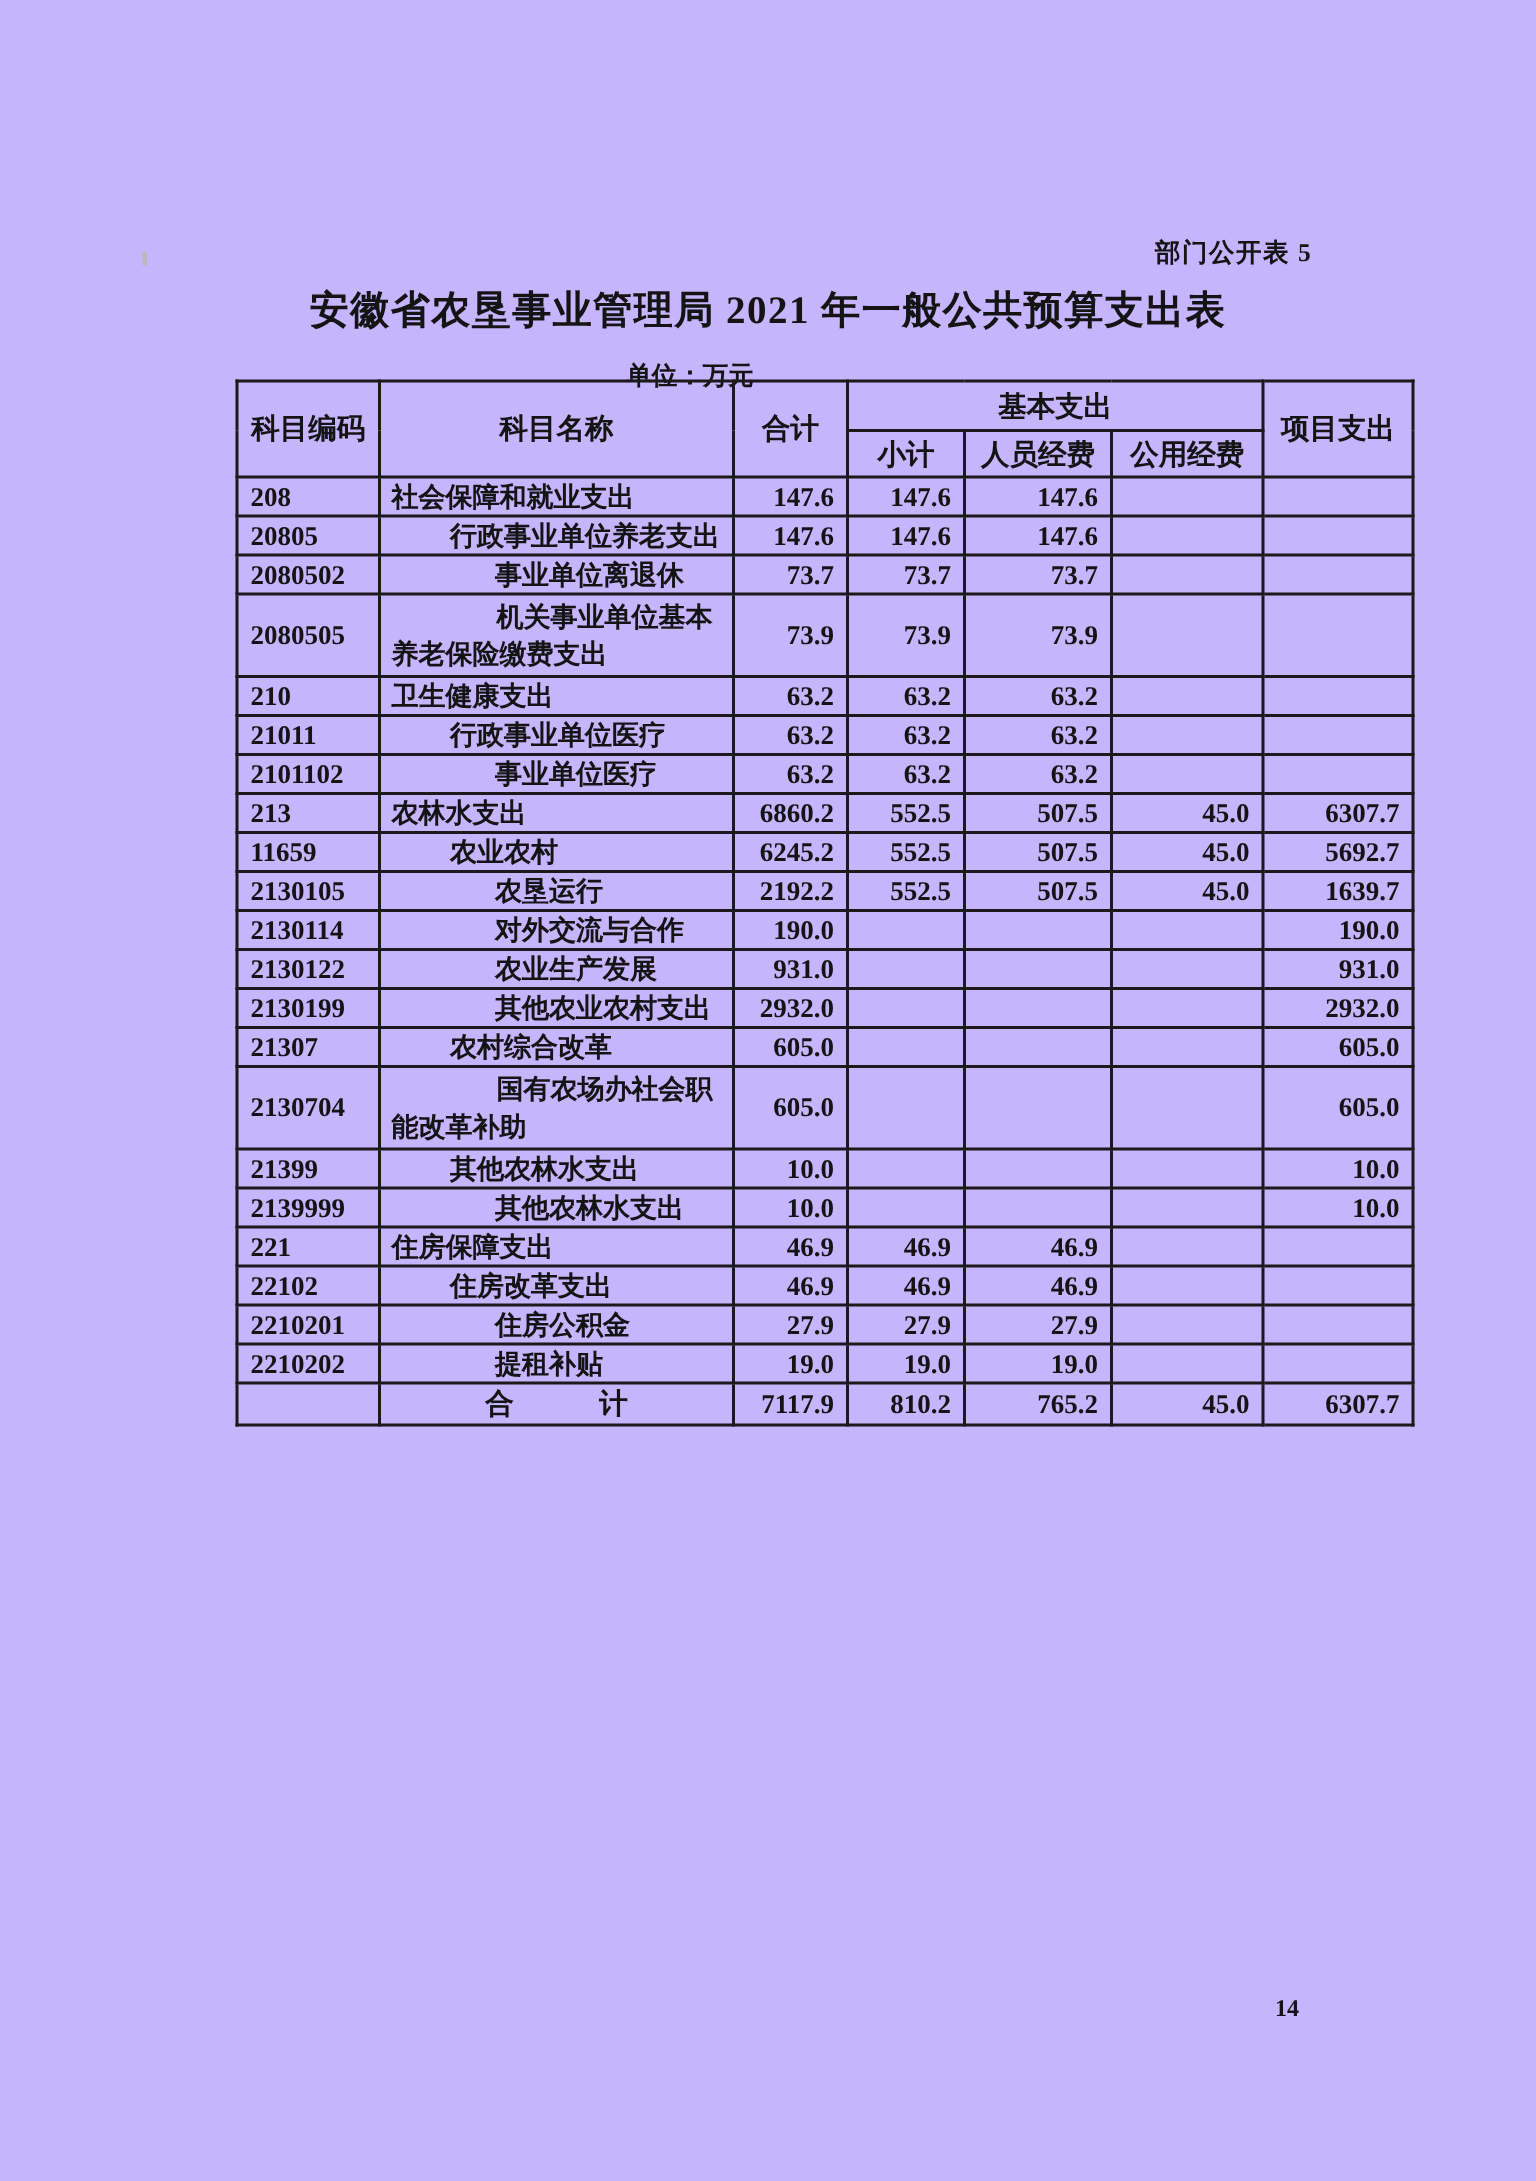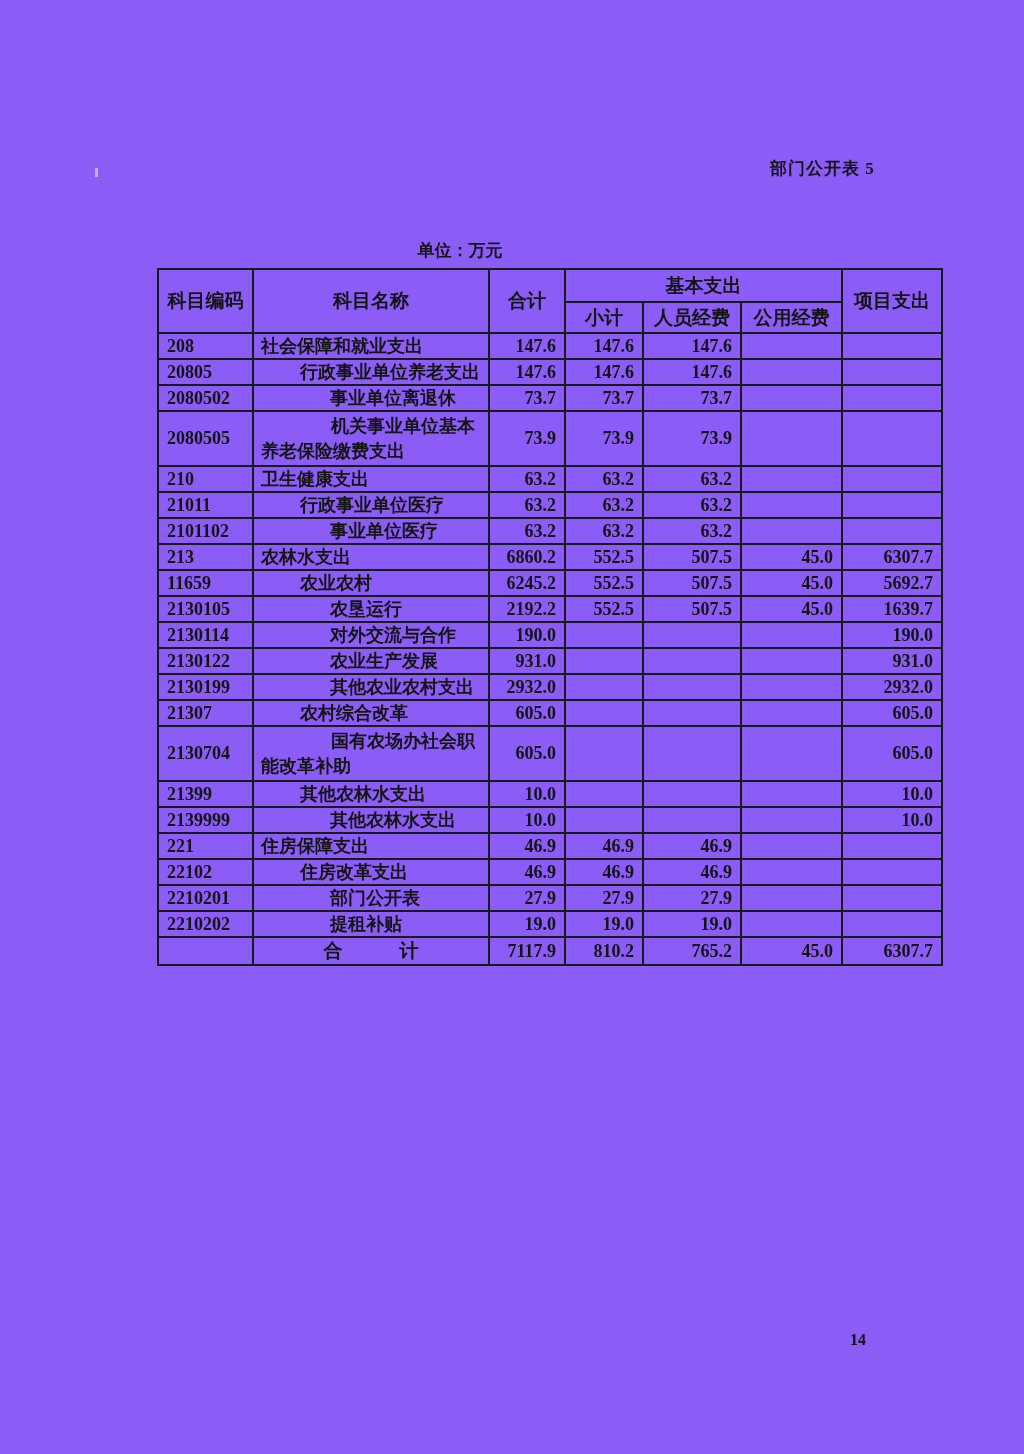--- a/index.html
+++ b/index.html
@@ -1,20 +1,20 @@
 <!DOCTYPE html>
 <html><head>
 <meta charset="utf-8">
 <style>
   html, body { margin: 0; padding: 0; background: #fcfcfc; }
   .page {
     position: relative;
     width: 1024px;
     height: 1454px;
-    background: #8b5cf6;
+    background: #c4b5fd;
     overflow: hidden;
     color: #141414;
     font-family: "Liberation Serif", serif;
   }
   .doc-note {
     position: absolute;
     top: 157px;
     left: 770px;
     font-size: 17px;
     font-weight: bold;
@@ -36,21 +36,21 @@
     top: 239px;
     left: 0;
     width: 920px;
     text-align: center;
     font-size: 17px;
     font-weight: bold;
   }
   table.budget {
     position: absolute;
     left: 157px;
-    top: 268px;
+    top: 253px;
     width: 784px;
     border-collapse: collapse;
     table-layout: fixed;
   }
   table.budget th, table.budget td {
     border: 2px solid #1a1a1a;
     overflow: hidden;
   }
   thead th {
     font-size: 19px;
@@ -115,20 +115,21 @@
     height: 9px;
     background: #b9b9b9;
   }
 </style>
 </head>
 <body>
 
 <div class="page">
   <div class="scan-artifact"></div>
   <div class="doc-note">部门公开表 5</div>
+  <h1 class="title">安徽省农垦事业管理局 2021 年一般公共预算支出表</h1>
   <div class="unit-note">单位：万元</div>
 
   <table class="budget">
     <colgroup>
       <col style="width:95px">
       <col style="width:236px">
       <col style="width:76px">
       <col style="width:78px">
       <col style="width:98px">
       <col style="width:101px">
@@ -317,21 +318,21 @@
           <td class="code">22102</td>
           <td class="name ind2">住房改革支出</td>
           <td class="num">46.9</td>
           <td class="num">46.9</td>
           <td class="num">46.9</td>
           <td class="num"></td>
           <td class="num"></td>
         </tr>
         <tr class="r">
           <td class="code">2210201</td>
-          <td class="name ind3">部门公开表</td>
+          <td class="name ind3">住房公积金</td>
           <td class="num">27.9</td>
           <td class="num">27.9</td>
           <td class="num">27.9</td>
           <td class="num"></td>
           <td class="num"></td>
         </tr>
         <tr class="r">
           <td class="code">2210202</td>
           <td class="name ind3">提租补贴</td>
           <td class="num">19.0</td>

